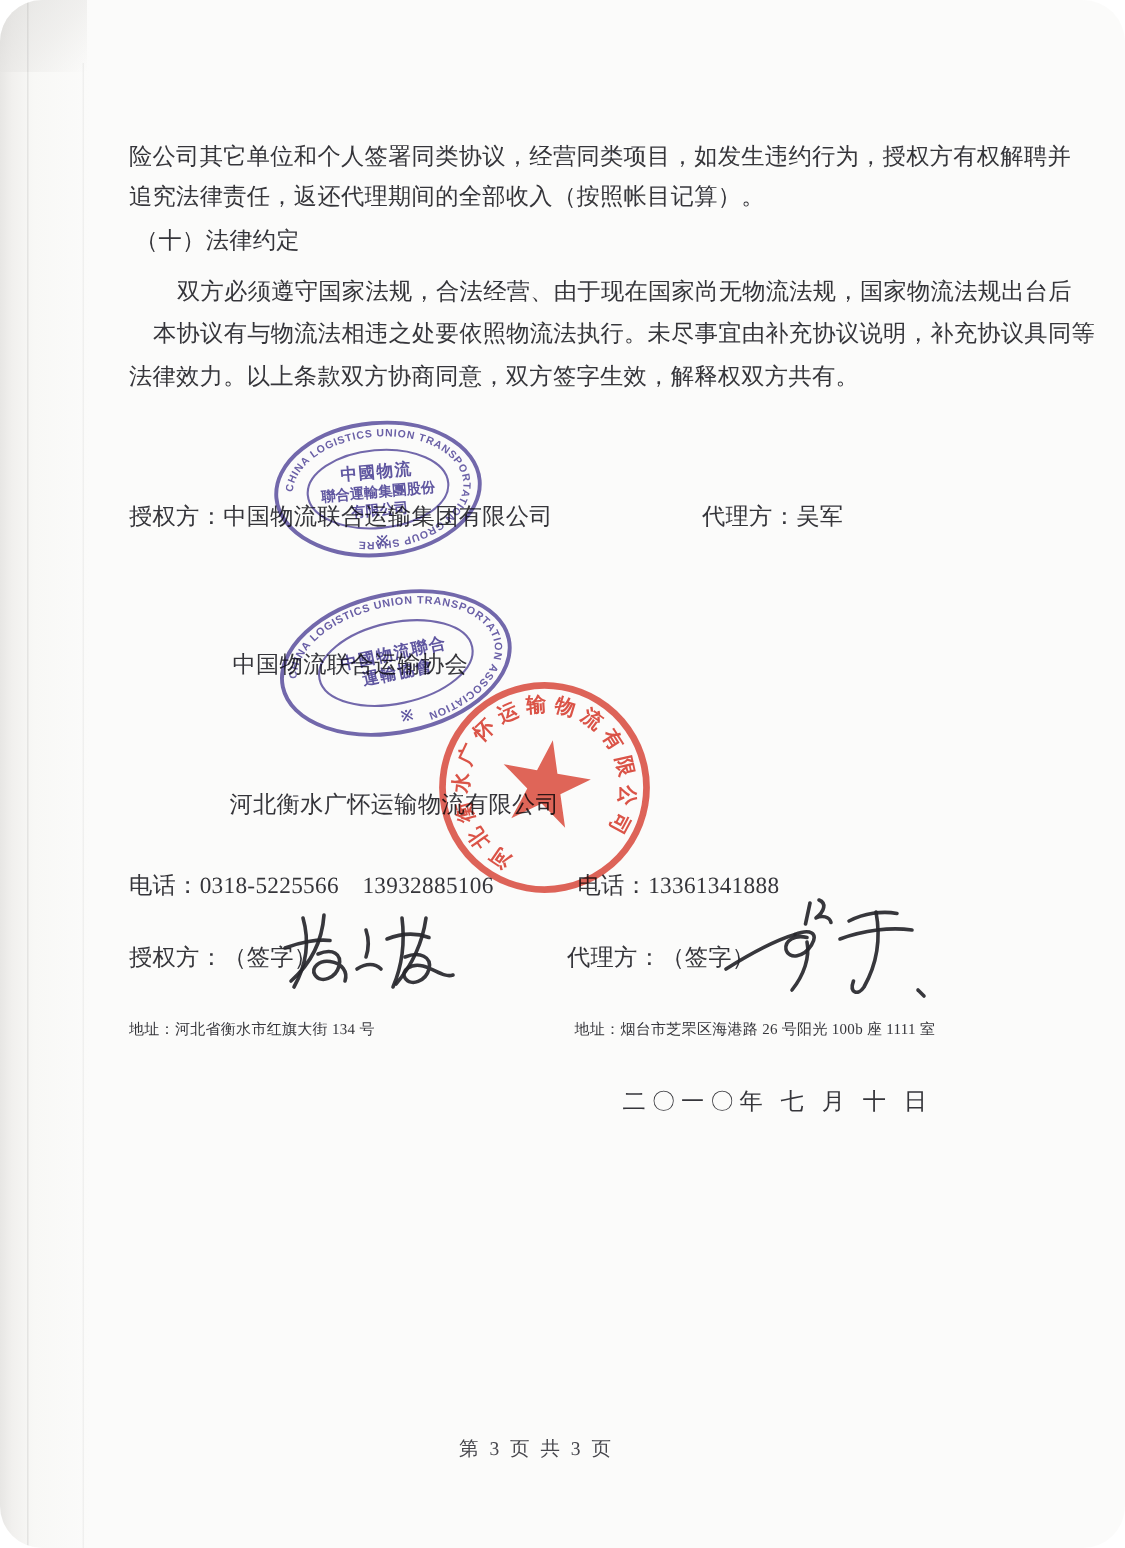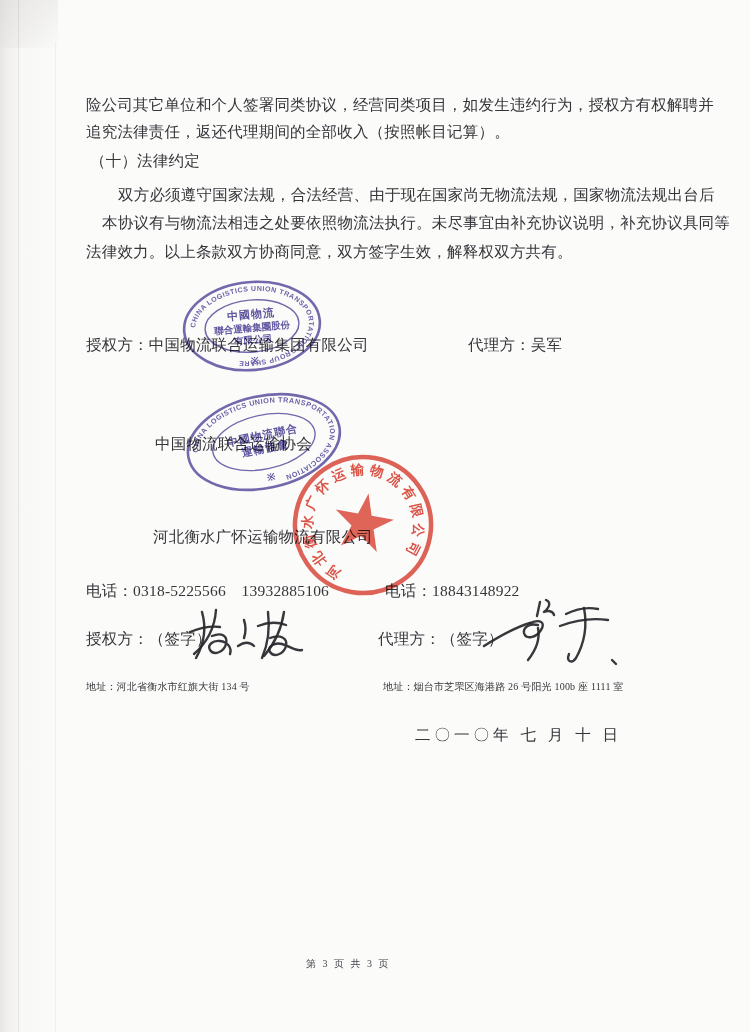--- a/index.html
+++ b/index.html
@@ -1,29 +1,30 @@
 <!DOCTYPE html>
 <html><head>
 <meta charset="utf-8">
 <style>
   html,body{margin:0;padding:0;background:#ffffff;}
   .scan{
     position:relative; width:750px; height:1032px; overflow:hidden;
     background:
       linear-gradient(90deg,#e7e6e4 0px,#f1f0ee 8px,#f8f8f6 22px,#fbfbfa 60px,#fbfbfa 100%);
     font-family:"Liberation Serif","DejaVu Serif",serif;
+    border-radius:28px;
   }
   .edge-line{position:absolute; background:rgba(70,70,70,.10); pointer-events:none;}
   .edge-a{left:18px; top:0; width:1px; height:1032px;}
   .edge-b{left:55px; top:42px; width:1px; height:990px; background:rgba(70,70,70,.06);}
   .corner-shade{position:absolute; left:0; top:0; width:58px; height:48px;
     background:linear-gradient(135deg,#d7d6d4 0%,#e8e7e5 55%,rgba(232,231,229,0) 100%); opacity:.55;}
   .t{position:absolute; white-space:nowrap; color:#35353a; font-size:15.5px; line-height:1.25; letter-spacing:.2px;}
   .t.sm{font-size:10px;}
-  .t.footer{font-size:10px; color:#46464c; letter-spacing:2px;}
+  .t.footer{font-size:13px; color:#46464c; letter-spacing:2px;}
   .stamp{position:absolute; mix-blend-mode:multiply; opacity:.88;}
   .s-line{fill:none; stroke:#574b9e; stroke-width:2.6; opacity:.95;}
   .s-line.thin{stroke-width:1.4;}
   .s-latin{fill:#574b9e; font-size:7px; font-weight:bold; letter-spacing:.55px;
     font-family:"Liberation Sans","DejaVu Sans",sans-serif;}
   .s-latin2{font-size:7.2px;}
   .s-cn{fill:#4a3f96; font-size:9.5px; font-weight:bold; text-anchor:middle;
     font-family:"Liberation Serif","DejaVu Serif",serif;}
   .s-cn.big{font-size:11px; letter-spacing:1px;}
   .r-line{fill:none; stroke:#dc4538; stroke-width:4.5; opacity:.9;}
@@ -48,21 +49,21 @@
   <div class="t" style="left:118px; top:185px;">双方必须遵守国家法规，合法经营、由于现在国家尚无物流法规，国家物流法规出台后</div>
   <div class="t" style="left:102px; top:213px;">本协议有与物流法相违之处要依照物流法执行。未尽事宜由补充协议说明，补充协议具同等</div>
   <div class="t" style="left:86px; top:242px;">法律效力。以上条款双方协商同意，双方签字生效，解释权双方共有。</div>
 
   <div class="t" style="left:86px; top:335px;">授权方：中国物流联合运输集团有限公司</div>
   <div class="t" style="left:468px; top:335px;">代理方：吴军</div>
   <div class="t" style="left:155px; top:434px;">中国物流联合运输协会</div>
   <div class="t" style="left:153px; top:527px;">河北衡水广怀运输物流有限公司</div>
 
   <div class="t" style="left:86px; top:581px;">电话：0318-5225566　13932885106</div>
-  <div class="t" style="left:385px; top:581px;">电话：18843148922</div>
+  <div class="t" style="left:385px; top:581px;">电话：13361341888</div>
   <div class="t" style="left:86px; top:629px;">授权方：（签字）</div>
   <div class="t" style="left:378px; top:629px;">代理方：（签字）</div>
   <div class="t sm" style="left:86px; top:681px;">地址：河北省衡水市红旗大街 134 号</div>
   <div class="t sm" style="left:383px; top:681px;">地址：烟台市芝罘区海港路 26 号阳光 100b 座 1111 室</div>
 
   <div class="t" style="left:415px; top:725px; letter-spacing:4px;">二〇一〇年 七 月 十 日</div>
   <div class="t footer" style="left:306px; top:958px;">第 3 页 共 3 页</div>
 
   <svg class="stamp" style="left:180px; top:278px; transform:rotate(-5deg);" width="145" height="96" viewBox="0 0 145 96">
     <defs>

